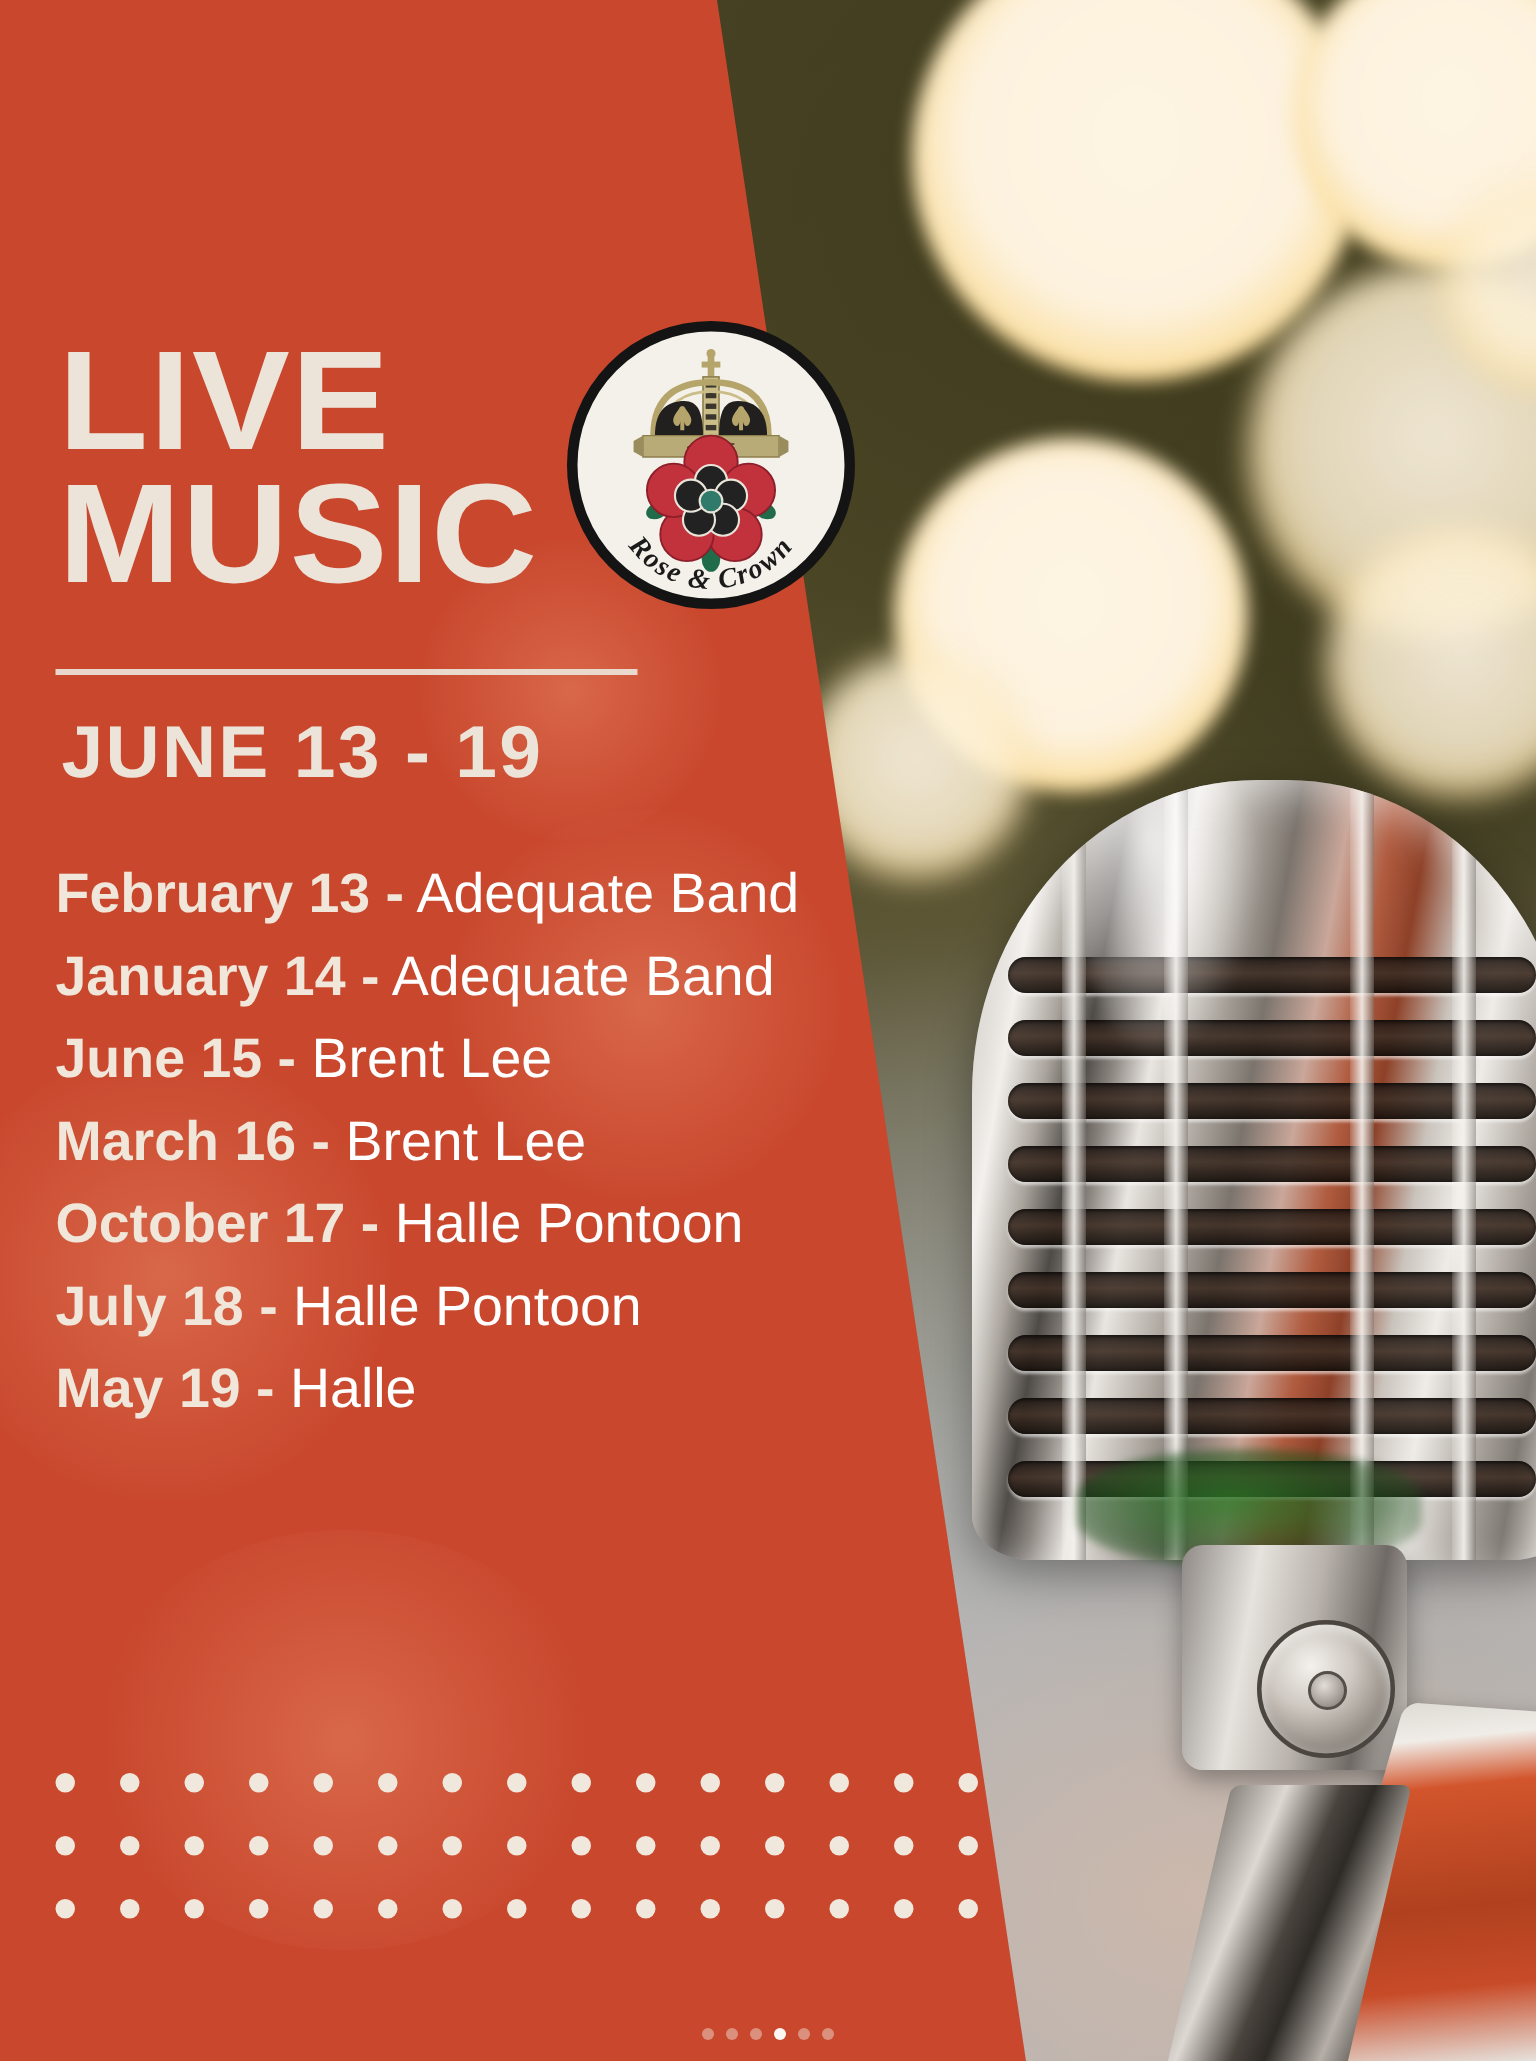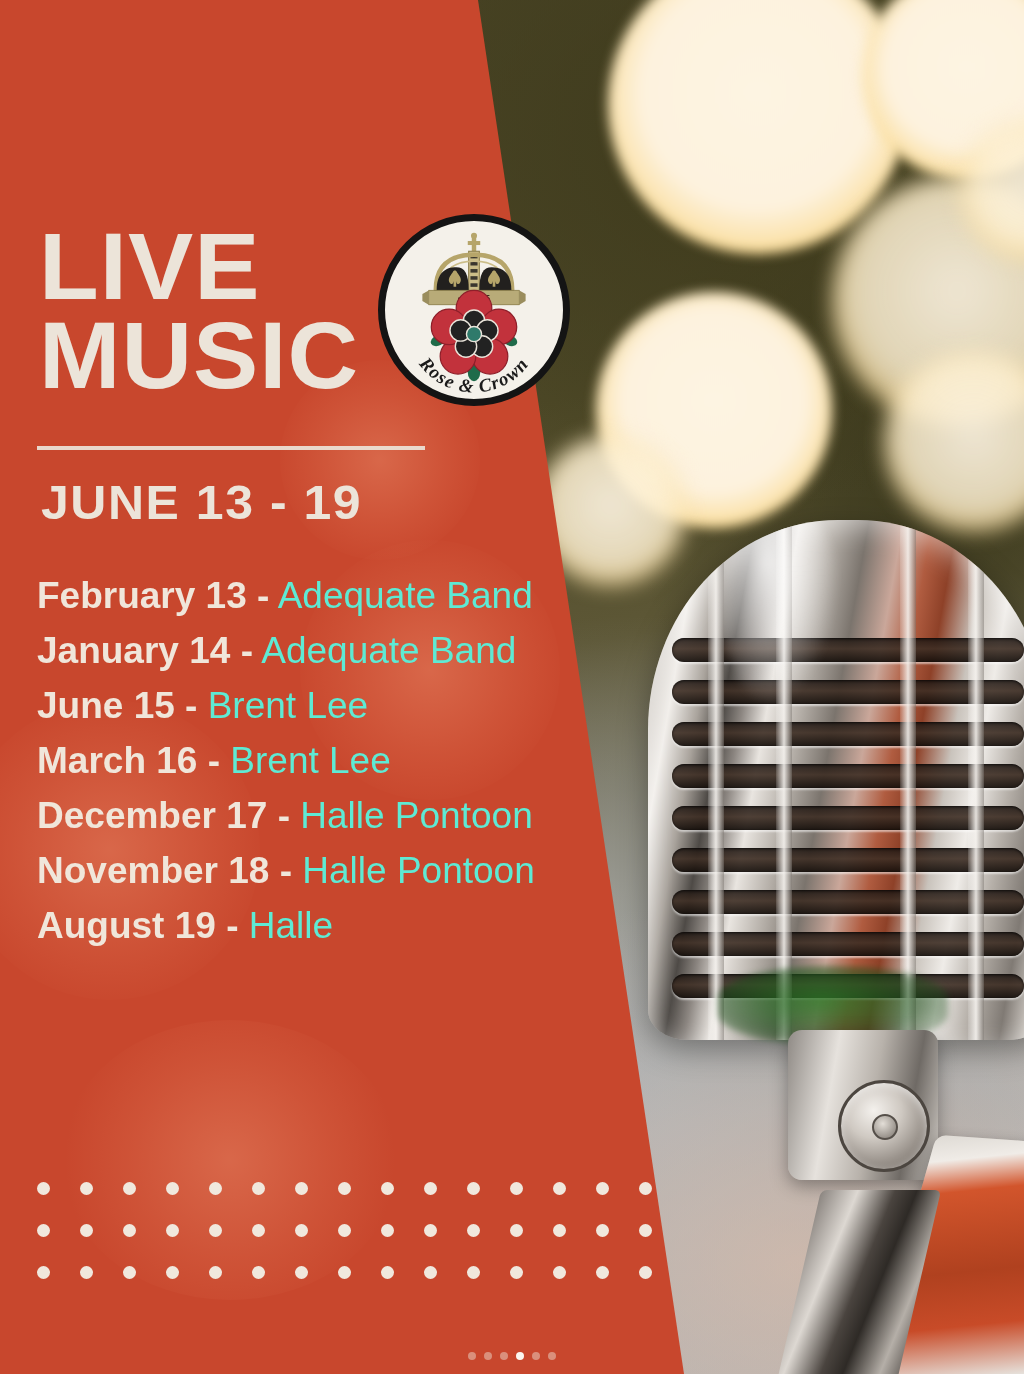--- a/index.html
+++ b/index.html
@@ -234,21 +234,21 @@
   .sched-date {
     font-weight: 700;
     color: #f0e6da;
   }
   .sched-dash {
     font-weight: 700;
     color: #f0e6da;
   }
   .sched-act {
     font-weight: 400;
-    color: #5eead4;
+    color: #ffffff;
     text-align: right;
   }
 
   
   .dotgrid {
     position: absolute;
     left: 20px;
     top: 1182px;
     display: grid;
     grid-template-columns: repeat(15, 43px);
@@ -367,31 +367,31 @@
         <span class="sched-date">June 15</span>
         <span class="sched-dash">-</span>
         <span class="sched-act">Brent Lee</span>
       </div>
       <div class="sched-row">
         <span class="sched-date">March 16</span>
         <span class="sched-dash">-</span>
         <span class="sched-act">Brent Lee</span>
       </div>
       <div class="sched-row">
-        <span class="sched-date">December 17</span>
+        <span class="sched-date">October 17</span>
         <span class="sched-dash">-</span>
         <span class="sched-act">Halle Pontoon</span>
       </div>
       <div class="sched-row">
-        <span class="sched-date">November 18</span>
+        <span class="sched-date">July 18</span>
         <span class="sched-dash">-</span>
         <span class="sched-act">Halle Pontoon</span>
       </div>
       <div class="sched-row">
-        <span class="sched-date">August 19</span>
+        <span class="sched-date">May 19</span>
         <span class="sched-dash">-</span>
         <span class="sched-act">Halle</span>
       </div>
     </div>
 
     <div class="dotgrid" id="dotgrid">
         <i style="background: rgb(240, 232, 221);"></i>
         <i style="background: rgb(240, 232, 221);"></i>
         <i style="background: rgb(240, 232, 221);"></i>
         <i style="background: rgb(240, 232, 221);"></i>

